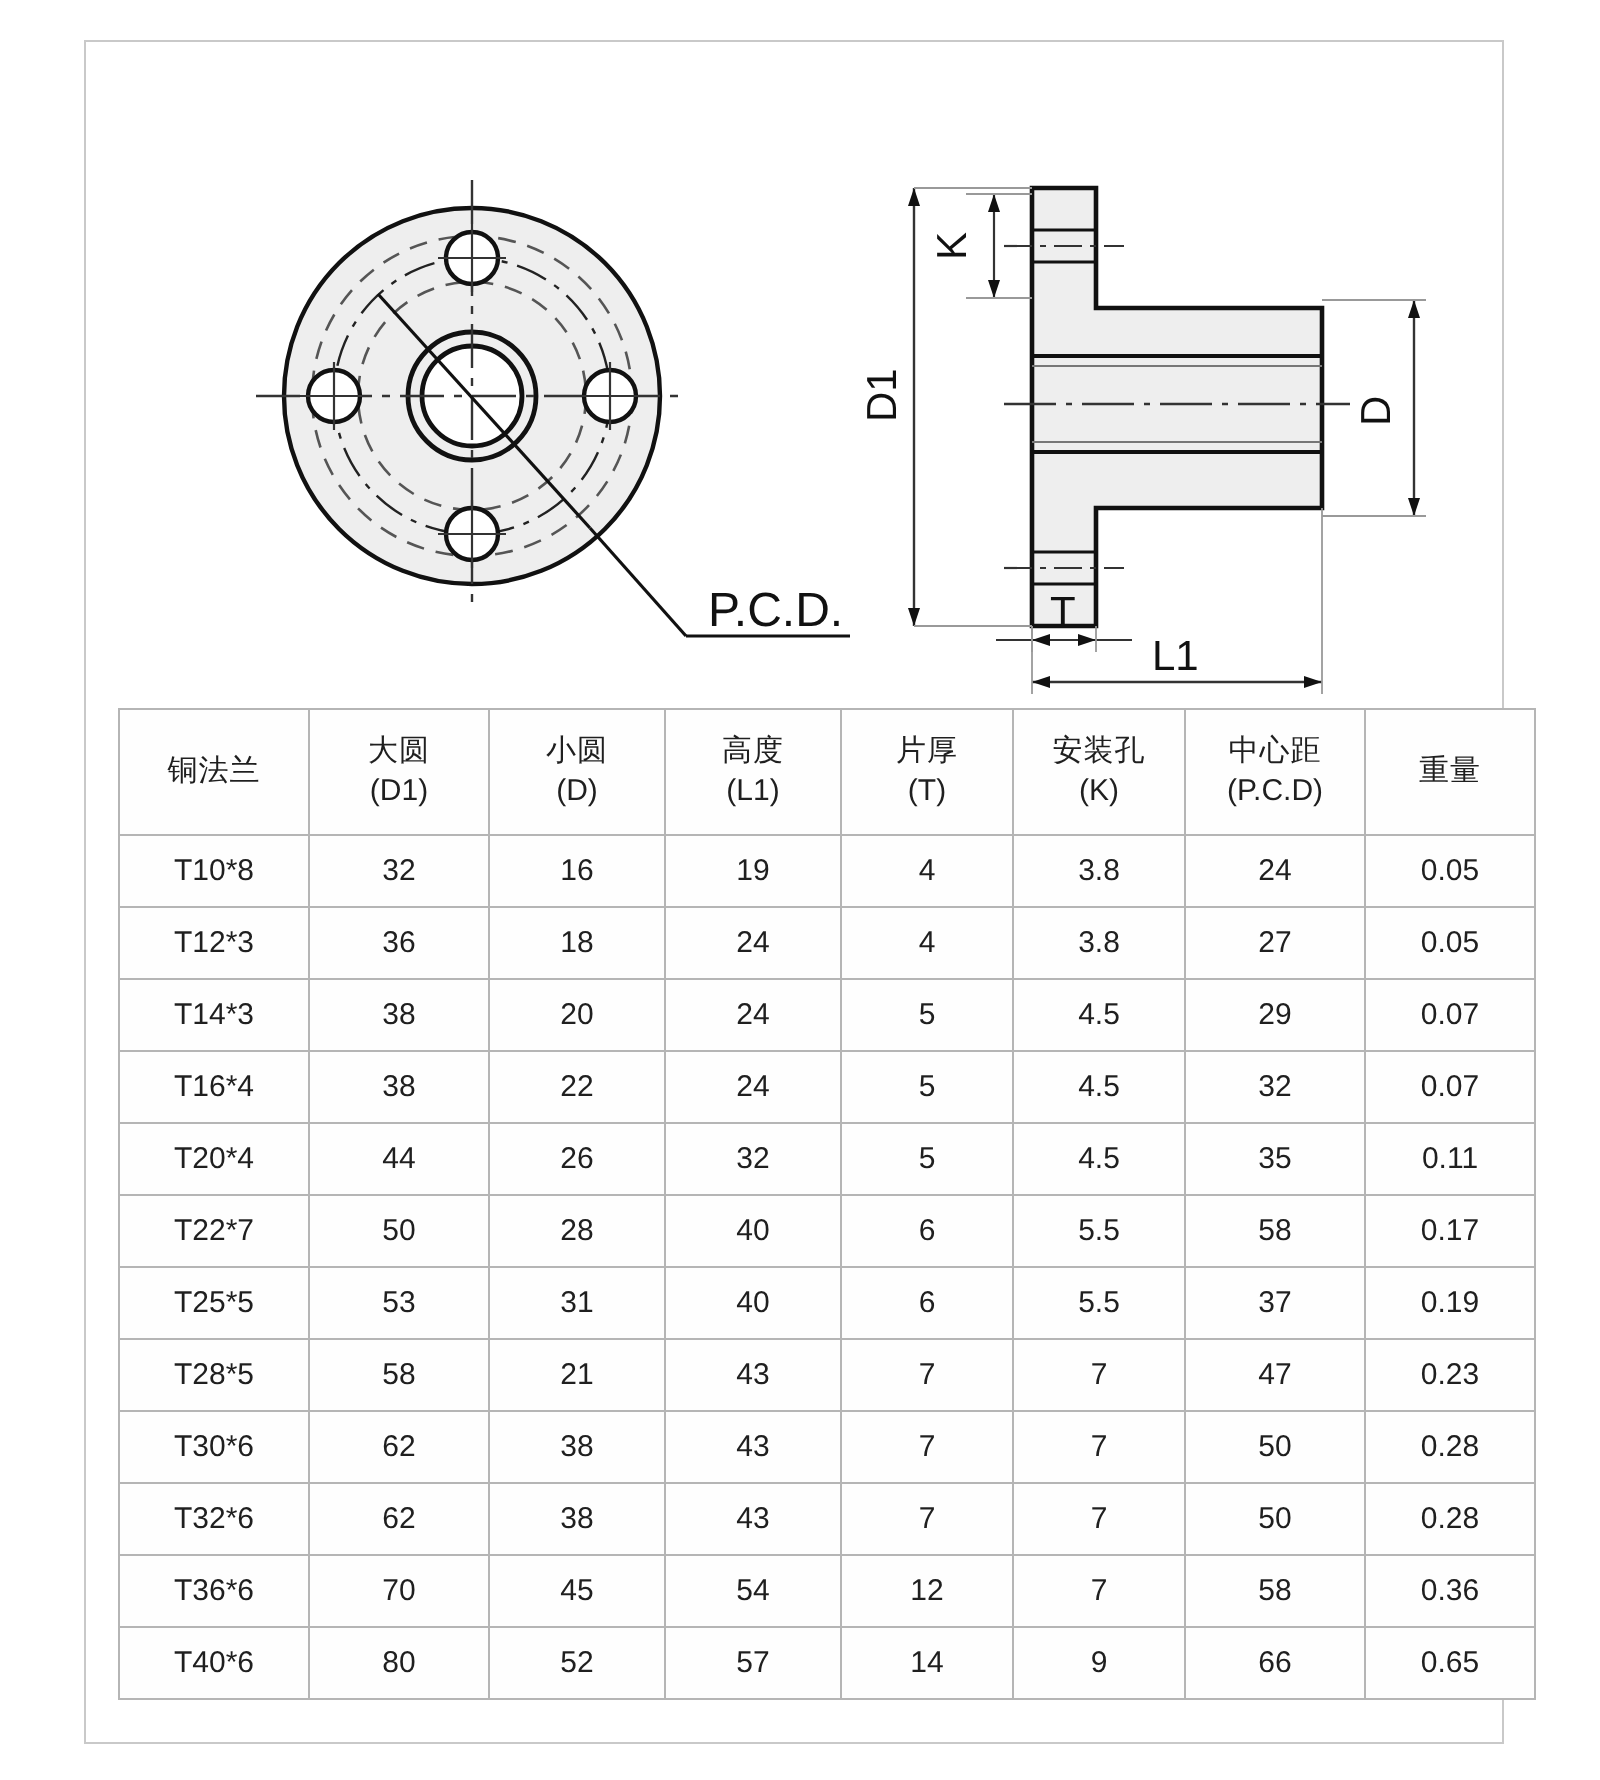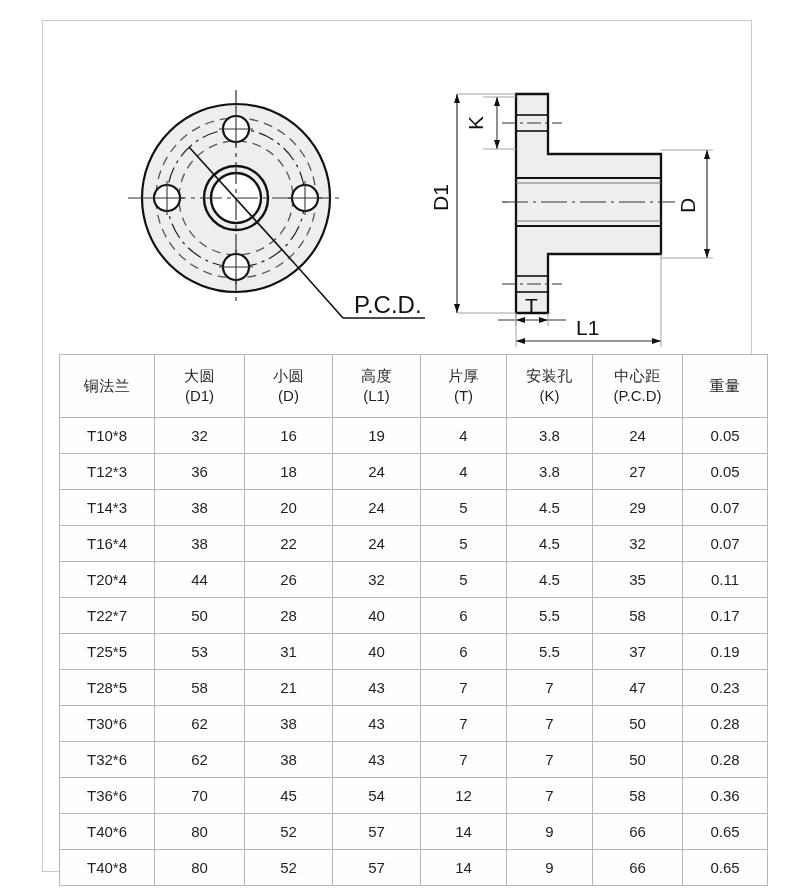--- a/index.html
+++ b/index.html
@@ -376,26 +376,16 @@
         <tr>
           <td>T40*6</td>
           <td>80</td>
           <td>52</td>
           <td>57</td>
           <td>14</td>
           <td>9</td>
           <td>66</td>
           <td>0.65</td>
         </tr>
-        <tr>
-          <td>T40*8</td>
-          <td>80</td>
-          <td>52</td>
-          <td>57</td>
-          <td>14</td>
-          <td>9</td>
-          <td>66</td>
-          <td>0.65</td>
-        </tr>
       </tbody>
   </table>
 
 </div>
 
 </body></html>

